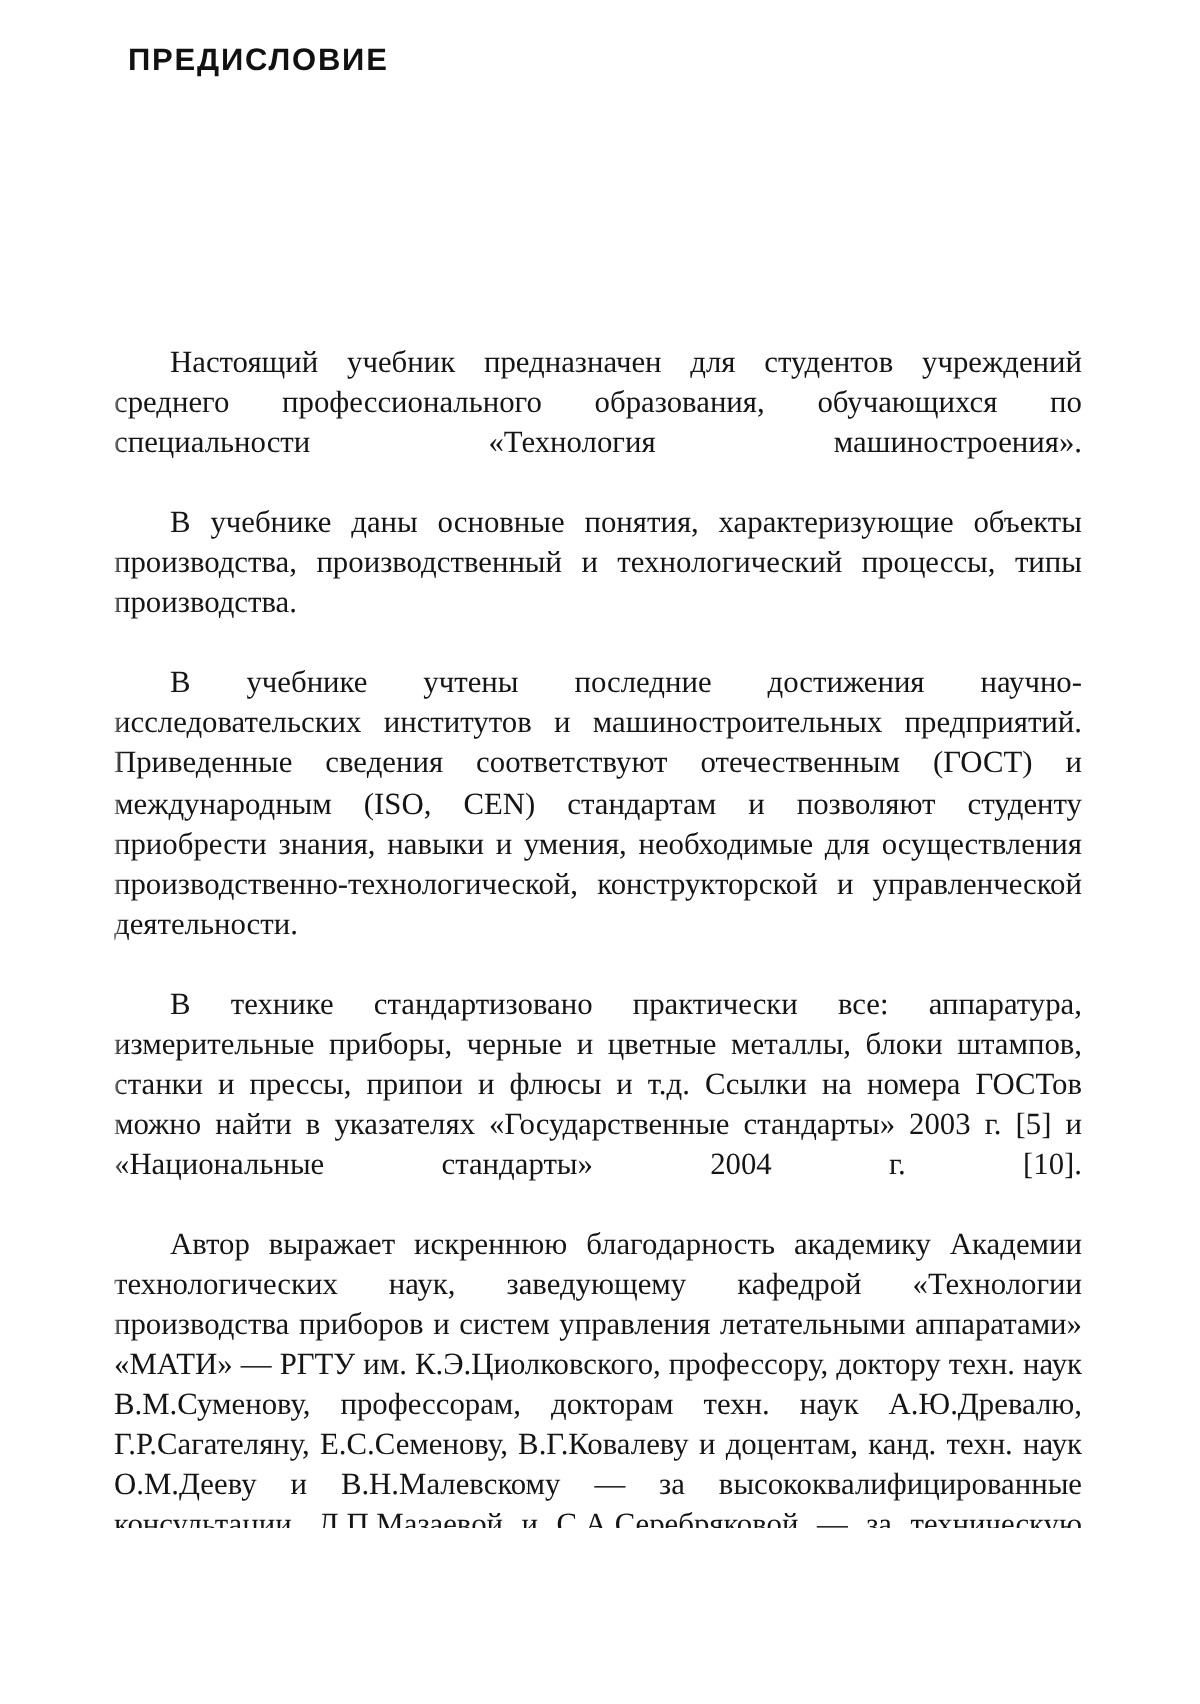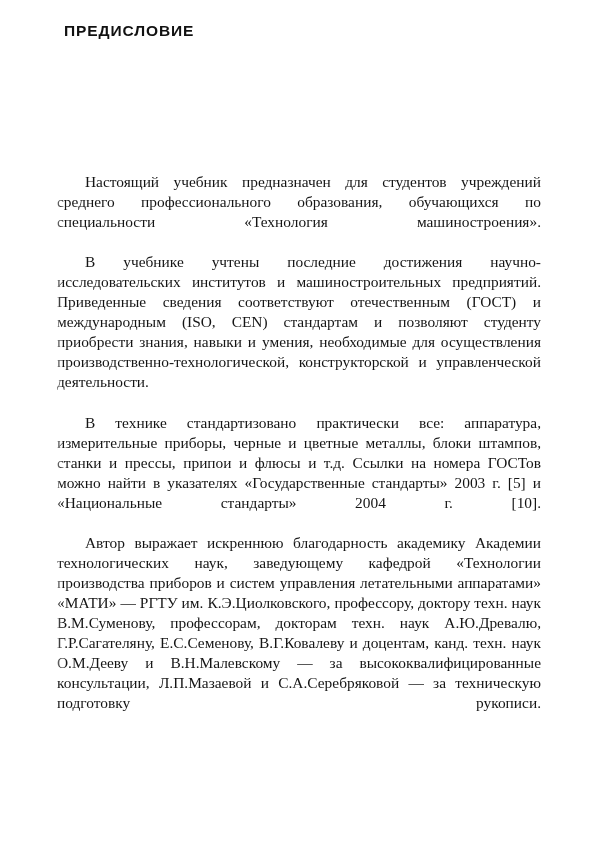--- a/index.html
+++ b/index.html
@@ -95,20 +95,21 @@
 <div class="page">
 
   <div class="paper-tone"></div>
 
   <div class="content-layer">
 
     <div class="running-head">ПРЕДИСЛОВИЕ</div>
 
     <div class="textblock">
       <p>Настоящий учебник предназначен для студентов учреждений среднего профессионального образования, обучающихся по специальности «Технология машиностроения».</p>
+      <p>В учебнике даны основные понятия, характеризующие объекты производства, производственный и технологический процессы, типы производства.</p>
       <p>В учебнике учтены последние достижения научно-исследовательских институтов и машиностроительных предприятий. Приведенные сведения соответствуют отечественным (ГОСТ) и международным (ISO, CEN) стандартам и позволяют студенту приобрести знания, навыки и умения, необходимые для осуществления производственно-технологической, конструкторской и управленческой деятельности.</p>
       <p>В технике стандартизовано практически все: аппаратура, измерительные приборы, черные и цветные металлы, блоки штампов, станки и прессы, припои и флюсы и т.д. Ссылки на номера ГОСТов можно найти в указателях «Государственные стандарты» 2003 г. [5] и «Национальные стандарты» 2004 г. [10].</p>
       <p>Автор выражает искреннюю благодарность академику Академии технологических наук, заведующему кафедрой «Технологии производства приборов и систем управления летательными аппаратами» «МАТИ» — РГТУ им. К.Э.Циолковского, профессору, доктору техн. наук В.М.Суменову, профессорам, докторам техн. наук А.Ю.Древалю, Г.Р.Сагателяну, Е.С.Семенову, В.Г.Ковалеву и доцентам, канд. техн. наук О.М.Дееву и В.Н.Малевскому — за высококвалифицированные консультации, Л.П.Мазаевой и С.А.Серебряковой — за техническую подготовку рукописи.</p>
     </div>
 
   </div>
 
   <div class="gutter-fade"></div>
 
 </div>

